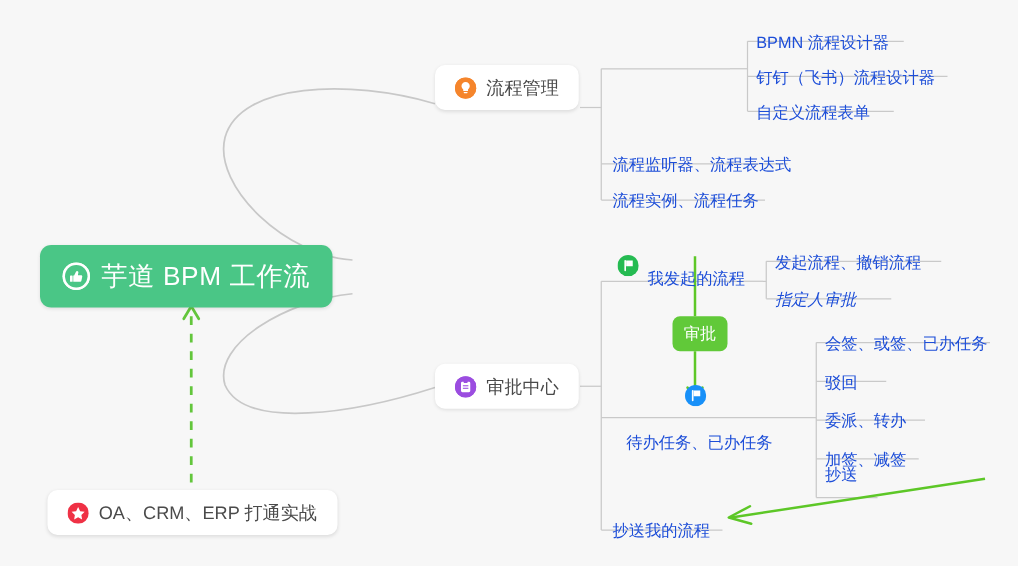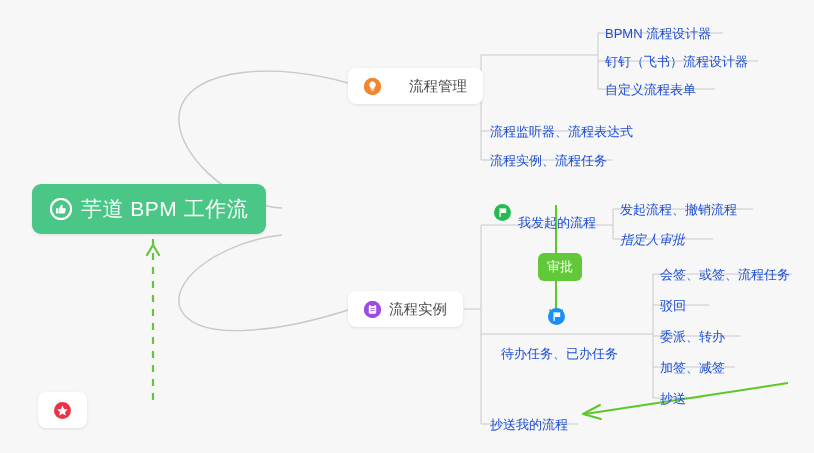--- a/index.html
+++ b/index.html
@@ -159,33 +159,33 @@
     <path d="M 556 281 L 556 318" fill="none" stroke="#5dc727" stroke-width="2"></path>
     <path d="M 550 310 L 556 320 L 562 310" fill="none" stroke="#5dc727" stroke-width="2" stroke-linejoin="round" stroke-linecap="round"></path>
 
     <path d="M 788 383 L 585 414" fill="none" stroke="#5dc727" stroke-width="2"></path>
     <path d="M 600 405 L 583 414 L 601 419" fill="none" stroke="#5dc727" stroke-width="2" stroke-linejoin="round" stroke-linecap="round"></path>
 
     <path d="M 153 400 L 153 200" fill="none" stroke="#63c63c" stroke-width="2.2" stroke-dasharray="7 7"></path>
     <path d="M 147 255 L 153 245 L 159 255" fill="none" stroke="#63c63c" stroke-width="2.2" stroke-linejoin="round" stroke-linecap="round"></path>
   </svg>
 
-  <div class="node root-node" style="left:32px; top:184px;">
+  <div class="node root-node" style="left:32px; top:196px;">
     <span class="ic ic-lg ic-white">
       <svg width="22" height="22" viewBox="0 0 22 22">
         <circle cx="11" cy="11" r="11" fill="#ffffff"></circle>
         <circle cx="11" cy="11" r="9" fill="#4ac686"></circle>
         <path d="M8.6 10.3 L8.6 15.4 L14 15.4 C14.6 15.4 15 15 15.1 14.5 L15.8 11.3 C15.9 10.7 15.5 10.2 14.9 10.2 L12.3 10.2 L12.7 8.0 C12.8 7.3 12.3 6.7 11.7 6.7 C11.3 6.7 11.0 6.9 10.9 7.2 L9.3 10.3 Z" fill="#ffffff"></path>
         <rect x="6.0" y="10.3" width="2.1" height="5.1" rx="0.5" fill="#ffffff"></rect>
       </svg>
     </span>
     <span class="root-label">芋道 BPM 工作流</span>
   </div>
 
-  <div class="node card-node" style="left:348px; top:68px;gap:20px;">
+  <div class="node card-node" style="left:348px; top:52px;">
     <span class="ic ic-orange">
       <svg width="17" height="17" viewBox="0 0 17 17">
         <circle cx="8.5" cy="8.5" r="8.5" fill="#f5852c"></circle>
         <path d="M8.5 3.6 C6.6 3.6 5.2 5.0 5.2 6.8 C5.2 8.0 5.9 8.9 6.6 9.6 L6.6 10.8 L10.4 10.8 L10.4 9.6 C11.1 8.9 11.8 8.0 11.8 6.8 C11.8 5.0 10.4 3.6 8.5 3.6 Z" fill="#ffffff"></path>
         <rect x="6.9" y="11.5" width="3.2" height="1.1" rx="0.55" fill="#ffffff"></rect>
       </svg>
     </span>
     <span class="card-label">流程管理</span>
   </div>
 
@@ -210,21 +210,21 @@
   <div class="node card-node" style="left:348px; top:291px;">
     <span class="ic ic-purple">
       <svg width="17" height="17" viewBox="0 0 17 17">
         <circle cx="8.5" cy="8.5" r="8.5" fill="#9b4de0"></circle>
         <rect x="4.8" y="4.3" width="7.4" height="8.4" rx="1.1" fill="#ffffff"></rect>
         <rect x="6.9" y="3.3" width="3.2" height="2.0" rx="0.6" fill="#9b4de0"></rect>
         <rect x="6.3" y="7.2" width="4.4" height="0.85" fill="#9b4de0"></rect>
         <rect x="6.3" y="9.2" width="4.4" height="0.85" fill="#9b4de0"></rect>
       </svg>
     </span>
-    <span class="card-label">流程实例</span>
+    <span class="card-label">审批中心</span>
   </div>
 
   <div class="node text-node with-icon" style="left:490px; top:199px;">
     <span class="ic">
       <svg width="17" height="17" viewBox="0 0 17 17">
         <circle cx="8.5" cy="8.5" r="8.5" fill="#25bb52"></circle>
         <rect x="5.5" y="4.0" width="1.3" height="9.0" rx="0.6" fill="#ffffff"></rect>
         <path d="M6.9 4.4 L12.2 4.4 L12.2 9.0 L6.9 9.0 Z" fill="#ffffff"></path>
       </svg>
     </span>
@@ -247,41 +247,42 @@
       <svg width="17" height="17" viewBox="0 0 17 17">
         <circle cx="8.5" cy="8.5" r="8.5" fill="#1890f8"></circle>
         <rect x="5.5" y="4.0" width="1.3" height="9.0" rx="0.6" fill="#ffffff"></rect>
         <path d="M6.9 4.4 L12.2 4.4 L12.2 9.0 L6.9 9.0 Z" fill="#ffffff"></path>
       </svg>
     </span>
     <span class="text-label">待办任务、已办任务</span>
   </div>
 
   <div class="node text-node" style="left:656px; top:251px;">
-    <span class="text-label">会签、或签、流程任务</span>
+    <span class="text-label">会签、或签、已办任务</span>
   </div>
   <div class="node text-node" style="left:656px; top:282px;">
     <span class="text-label">驳回</span>
   </div>
   <div class="node text-node" style="left:656px; top:313px;">
     <span class="text-label">委派、转办</span>
   </div>
   <div class="node text-node" style="left:656px; top:344px;">
     <span class="text-label">加签、减签</span>
   </div>
-  <div class="node text-node" style="left:656px; top:375px;">
+  <div class="node text-node" style="left:656px; top:356px;">
     <span class="text-label">抄送</span>
   </div>
 
   <div class="node text-node" style="left:486px; top:401px;text-align:center;">
     <span class="text-label">抄送我的流程</span>
   </div>
 
   <div class="node card-node" style="left:38px; top:392px;">
     <span class="ic">
       <svg width="17" height="17" viewBox="0 0 17 17">
         <circle cx="8.5" cy="8.5" r="8.5" fill="#ef3145"></circle>
         <path d="M8.5 3.6 L10.1 6.9 L13.7 7.4 L11.1 9.9 L11.7 13.5 L8.5 11.8 L5.3 13.5 L5.9 9.9 L3.3 7.4 L6.9 6.9 Z" fill="#ffffff"></path>
       </svg>
     </span>
+    <span class="card-label">OA、CRM、ERP 打通实战</span>
   </div>
 
 </div>
 
 </body></html>

